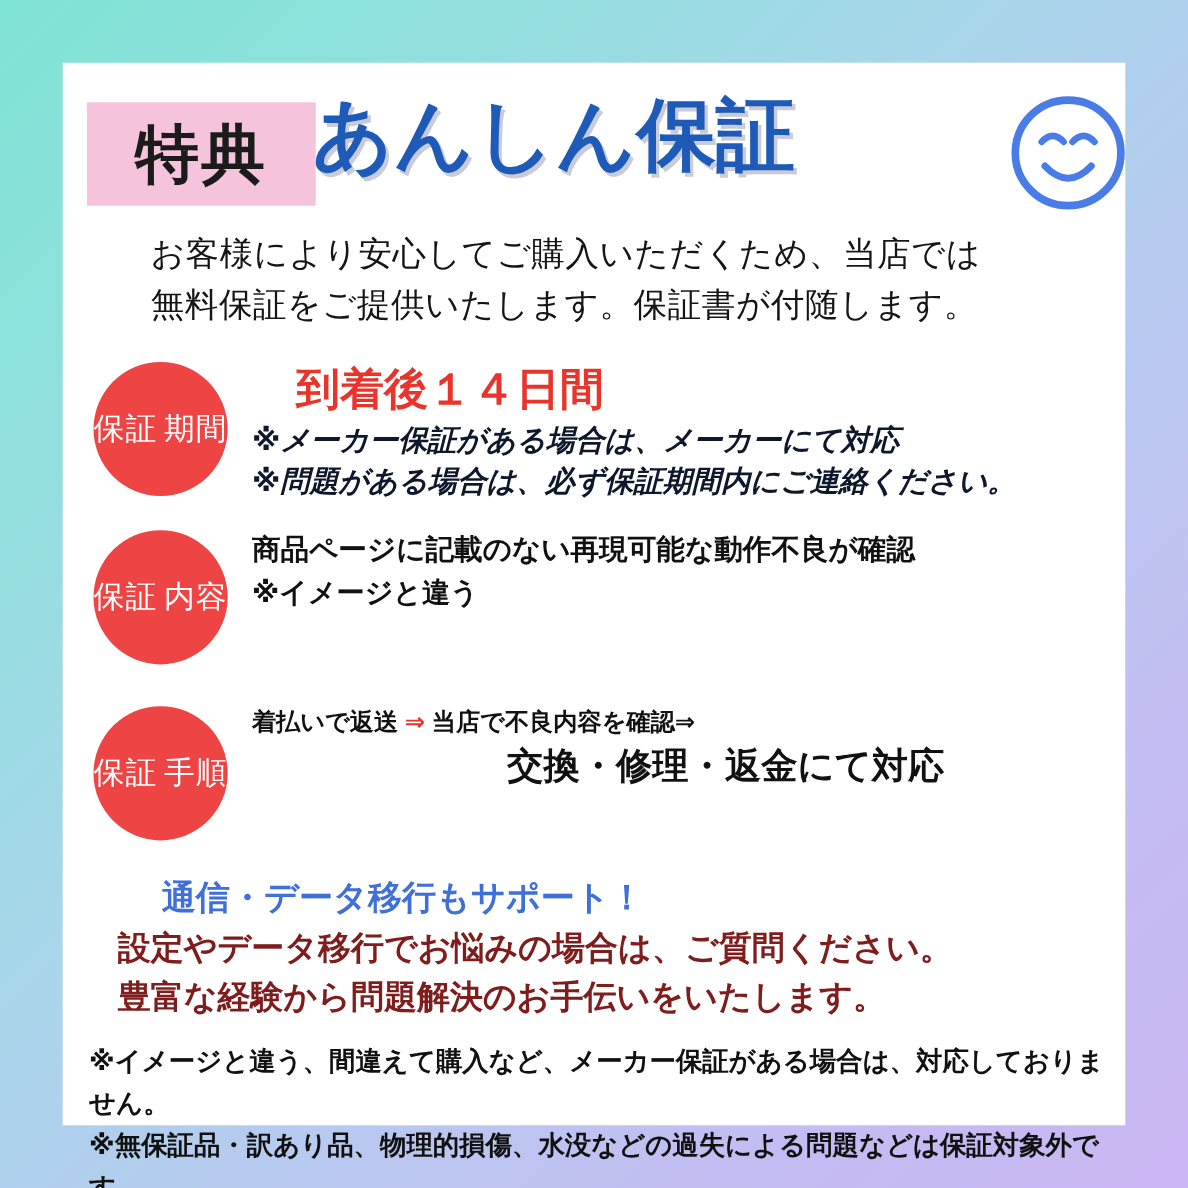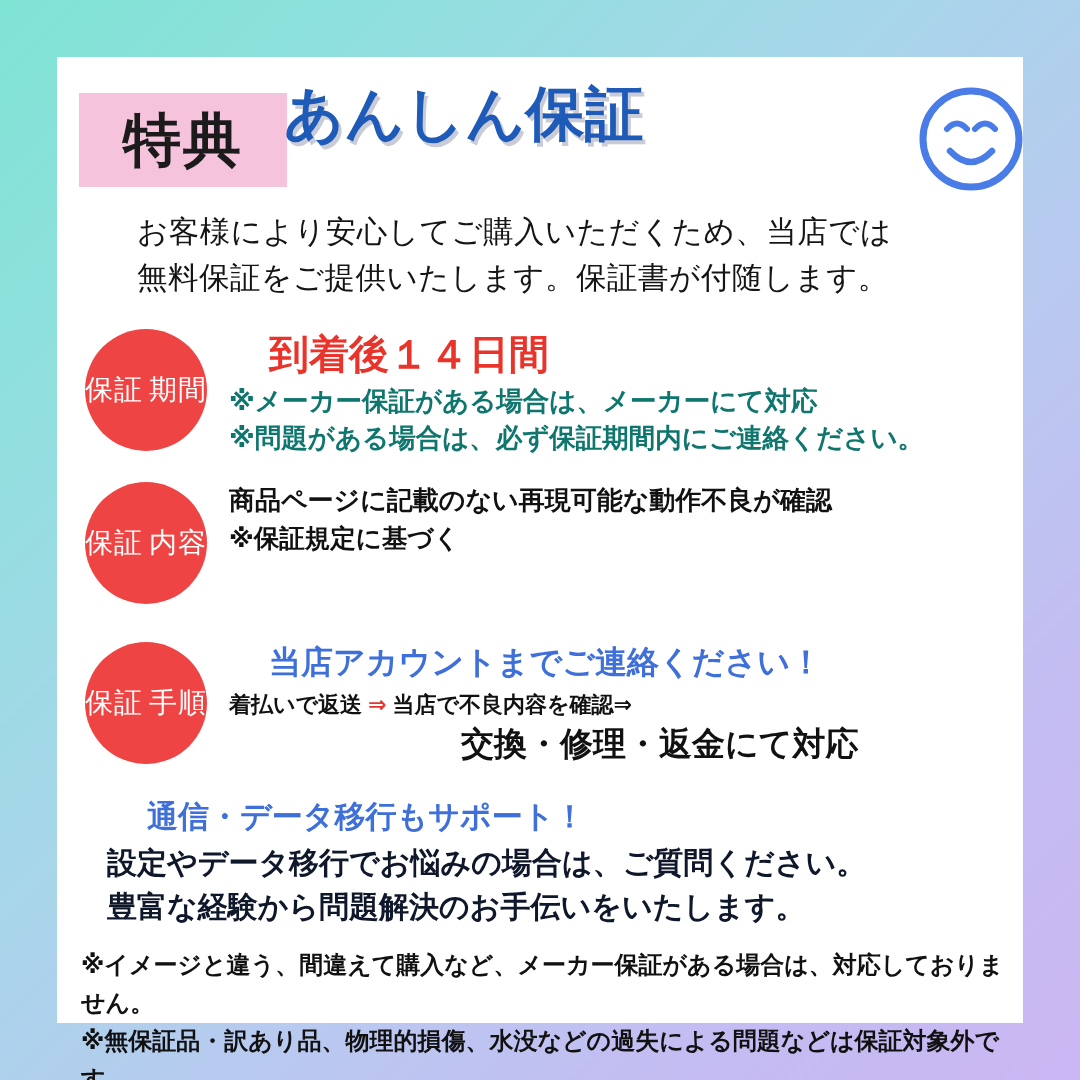--- a/index.html
+++ b/index.html
@@ -56,21 +56,21 @@
     color: #1b1b1b;
     letter-spacing: 2px;
     line-height: 1;
   }
   .headline {
     position: absolute;
     left: 205px;
     top: 2px;
     font-family: "DejaVu Sans", "Liberation Sans", sans-serif;
     font-weight: bold;
-    font-size: 59px;
+    font-size: 72px;
     line-height: 1.25;
     color: #1e5bb8;
     text-shadow: 3px 4px 0 #c9ccd6;
     white-space: nowrap;
   }
   .smiley {
     position: absolute;
     left: 838px;
     top: 10px;
     width: 108px;
@@ -123,41 +123,42 @@
     padding-top: 0px;
   }
   .t-title {
     font-weight: bold;
     line-height: 1.26;
     margin-left: 40px;
   }
   .t-red { color: #e8342a; }
   .t-blue { color: #3f6fd8; }
   .t-note {
-    color: #0f766e;
+    color: #0f172a;
     line-height: 1.38;
+    font-style: italic;
   }
 
   .row1 { top: 272px; }
   .row1 .row-body .t-title { font-size: 40px; margin-bottom: 4px; }
   .row1 .row-body .t-note { font-size: 26.5px; font-weight: bold; }
 
   .row2 { top: 425px; }
   .row2 .row-body .t-main { font-size: 26px; font-weight: bold; color: #111; line-height: 1.42; }
   .row2 .row-body .t-sub { font-size: 25.5px; font-weight: bold; color: #111; margin-top: 2px; }
 
   .row3 { top: 585px; }
   .row3 .row-body .t-title { font-size: 32px; margin-bottom: 7px; }
   .row3 .row-body .t-step { font-size: 22px; font-weight: bold; color: #111; line-height: 1.42; }
   .row3 .row-body .arrow { color: #e8342a; font-weight: bold; padding: 0 6px; }
   .row3 .row-body .t-step2 { font-size: 33px; font-weight: bold; color: #111; line-height: 1.42; padding-left: 232px; }
 
   .row4 { top: 740px; }
   .row4 .row-body .t-title { font-size: 31px; margin-bottom: 5px; }
-  .row4 .row-body .t-line { font-size: 30px; font-weight: bold; color: #0f172a; line-height: 1.46; }
+  .row4 .row-body .t-line { font-size: 30px; font-weight: bold; color: #7f1d1d; line-height: 1.46; }
 
   
   .footnotes {
     position: absolute;
     left: 24px;
     top: 890px;
     width: 925px;
     font-size: 24px;
     font-weight: bold;
     color: #111111;
@@ -203,31 +204,30 @@
       </div>
     </div>
 
     <div class="row row2">
       <div class="circle">
         <span>保証</span>
         <span>内容</span>
       </div>
       <div class="row-body">
         <div class="t-main">商品ページに記載のない再現可能な動作不良が確認</div>
-        <div class="t-sub">※保証規定に基づく</div>
+        <div class="t-sub">※イメージと違う</div>
       </div>
     </div>
 
     <div class="row row3">
       <div class="circle">
         <span>保証</span>
         <span>手順</span>
       </div>
       <div class="row-body">
-        <div class="t-title t-blue">当店アカウントまでご連絡ください！</div>
         <div class="t-step">
           <span>着払いで返送</span><span class="arrow">⇒</span><span>当店で不良内容を確認⇒</span>
         </div>
         <div class="t-step2">交換・修理・返金にて対応</div>
       </div>
     </div>
 
     <div class="row row4">
       <div class="row-body">
         <div class="t-title t-blue">通信・データ移行もサポート！</div>

